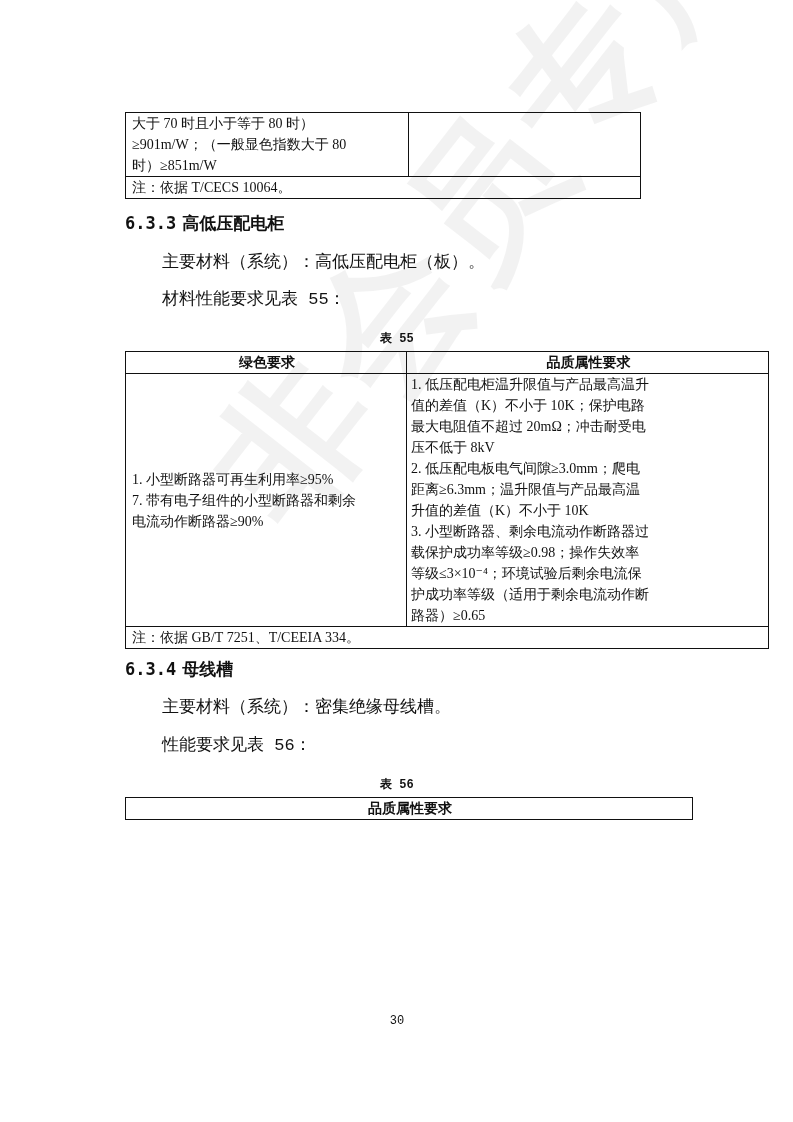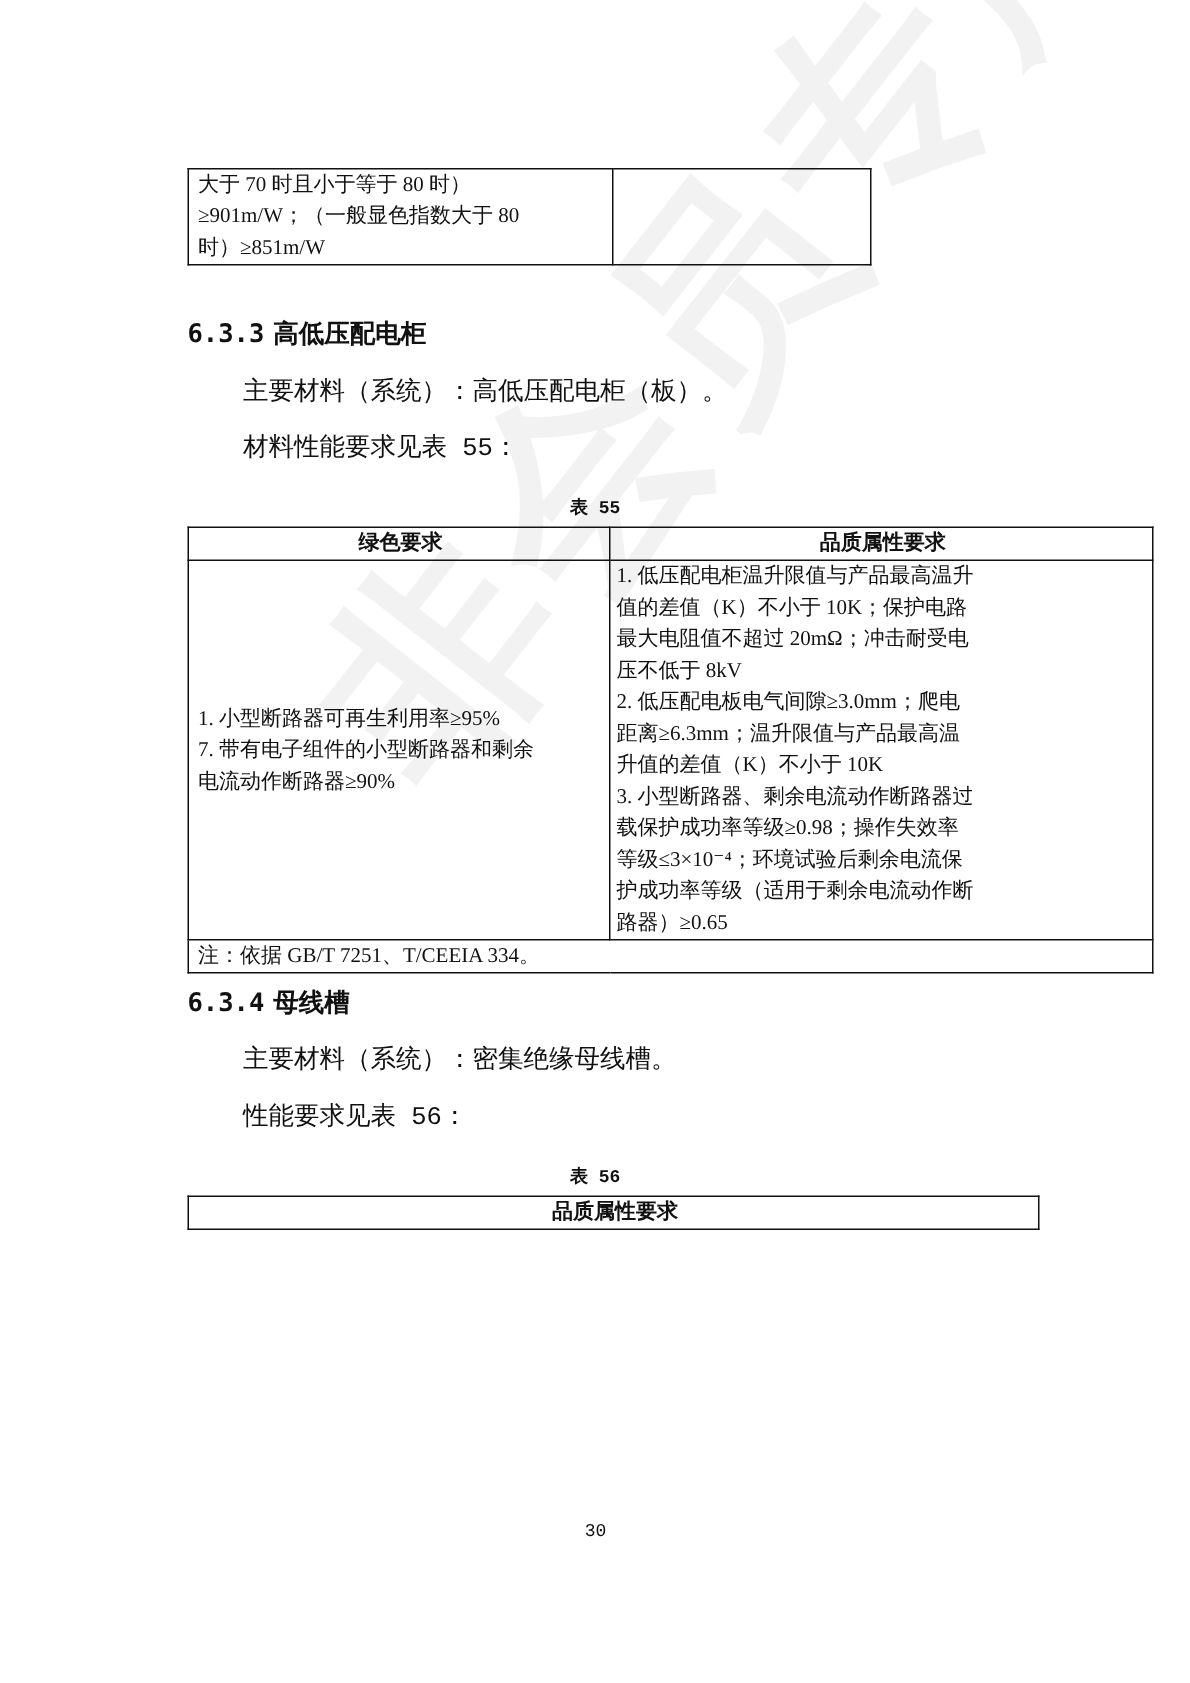--- a/index.html
+++ b/index.html
@@ -32,29 +32,32 @@
       color: rgba(0,0,0,0.05); transform: rotate(-52deg); transform-origin: left top;
       white-space: nowrap; pointer-events: none; letter-spacing: 6px;
     }
     .mid { vertical-align: middle; }
   </style>
 </head>
 <body>
 
 <div class="watermark">非会员专用</div>
 
-<table style="left:125px; top:112px; width:456px;">
+<table style="left:125px; top:112px; width:516px;">
   <tbody>
       <tr style="height:64px;">
     <td style="width:272px;">
       <span class="cell-line">大于 70 时且小于等于 80 时）</span>
       <span class="cell-line">≥901m/W；（一般显色指数大于 80</span>
       <span class="cell-line">时）≥851m/W</span>
     </td>
     <td></td>
+  </tr>
+  <tr class="note" style="height:22px;">
+    <td colspan="2">注：依据 T/CECS 10064。</td>
   </tr>
 </tbody>
   </table>
 
 <div class="abs heading" style="left:125px; top:212px;">
   <span class="num">6.3.3</span><span>高低压配电柜</span>
 </div>
 <div class="abs para" style="left:162px; top:252px;">主要材料（系统）：高低压配电柜（板）。</div>
 <div class="abs para" style="left:162px; top:289px;">材料性能要求见表 55：</div>
 

